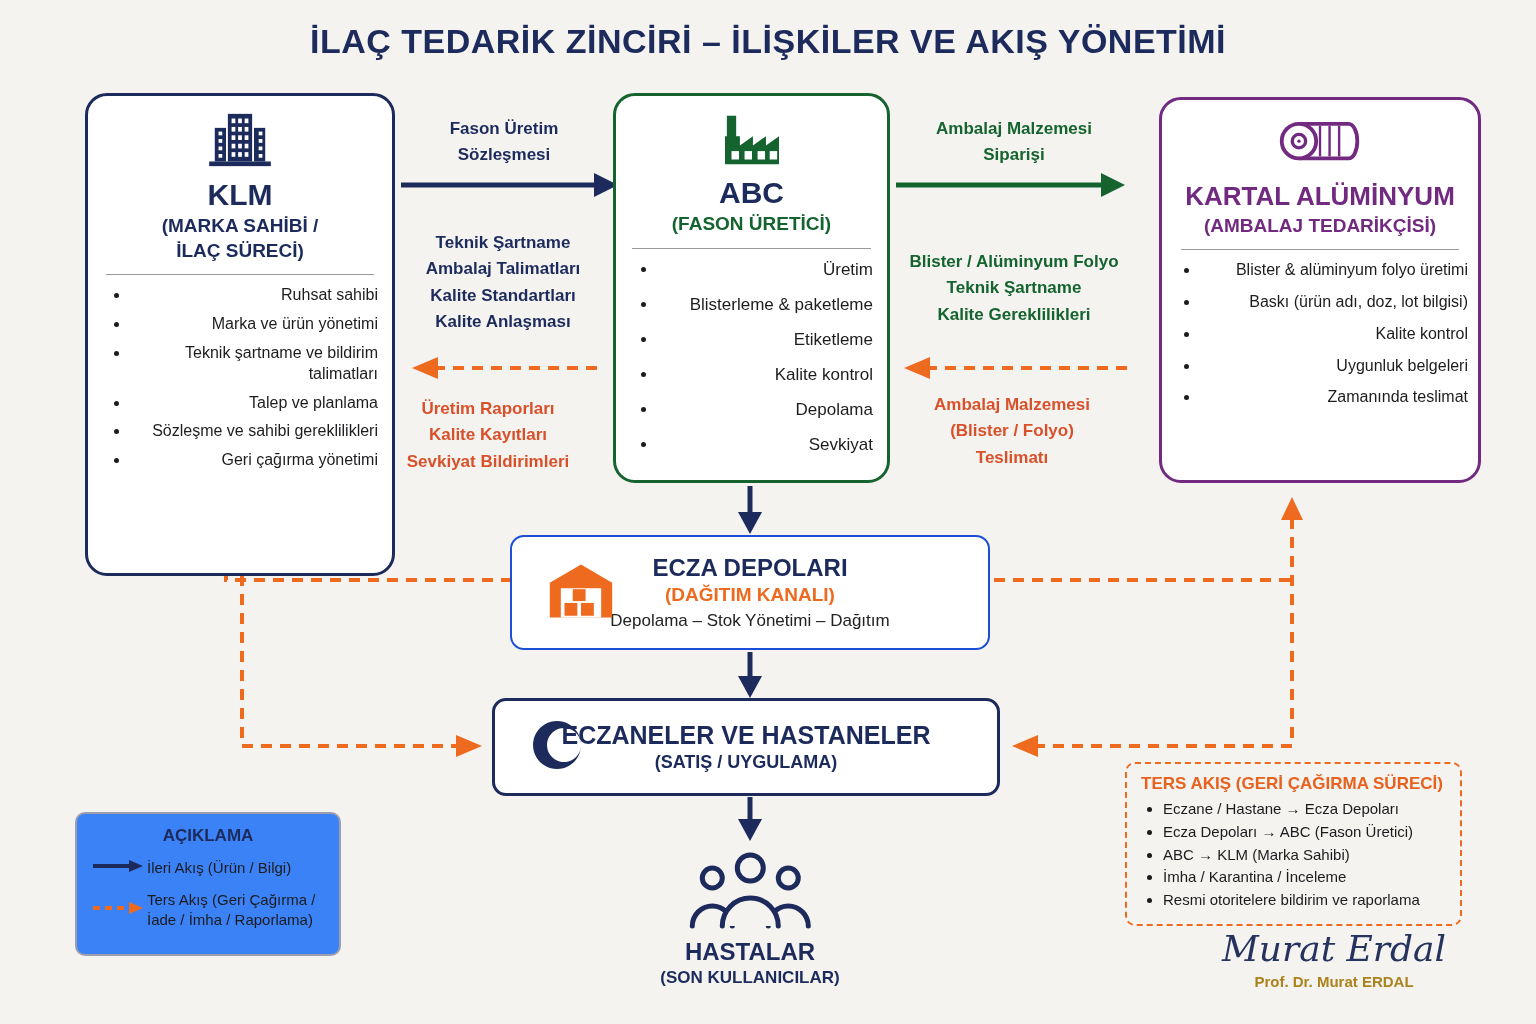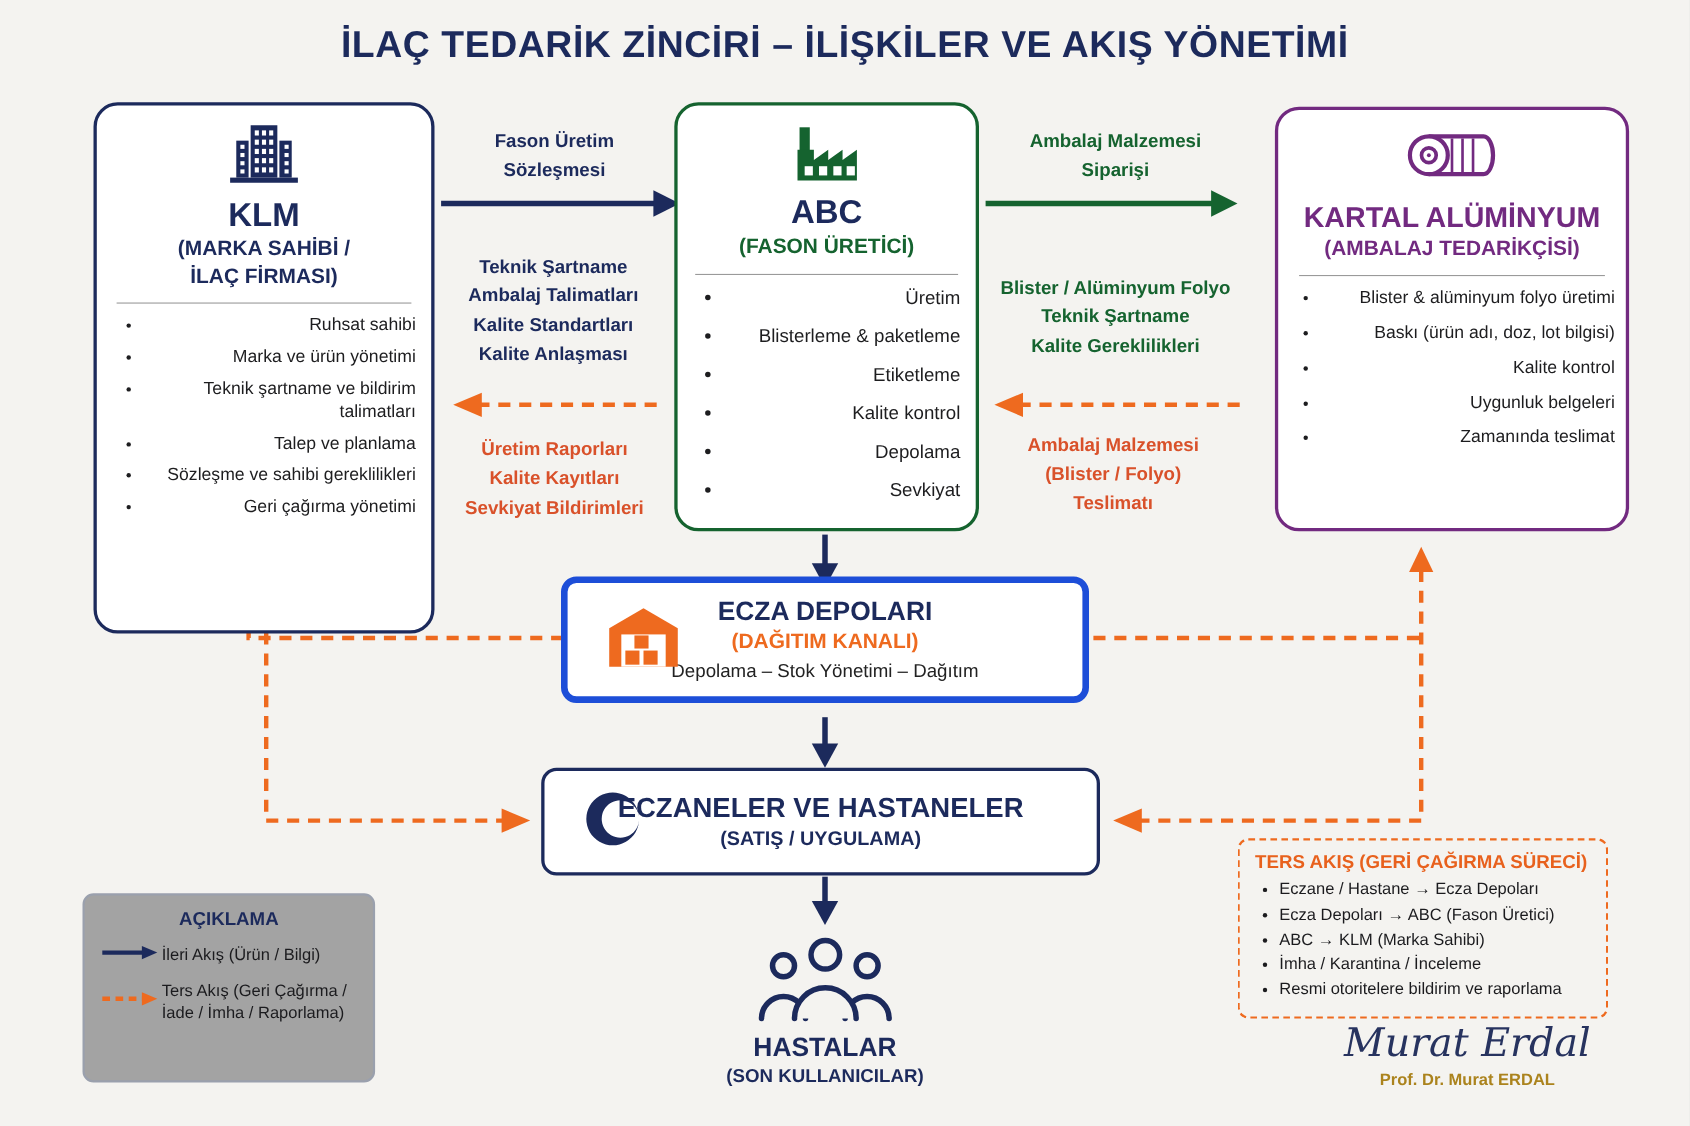--- a/index.html
+++ b/index.html
@@ -57,22 +57,22 @@
   .banner-desc { font-size:17px; color:#222; margin-top:5px; }
 
   .hastalar-block {
     position:absolute; left:750px; top:846px; transform:translateX(-50%);
     z-index:3; text-align:center;
   }
   .hastalar-block .h-title { font-size:24px; font-weight:800; color:#1c2a5c; margin-top:4px; }
   .hastalar-block .h-sub { font-size:17px; font-weight:700; color:#1c2a5c; margin-top:2px; }
 
   .legend {
-    position:absolute; left:75px; top:812px; width:266px; height:172px; z-index:3;
-    background:#a3a3a3; border:2px solid #9aa0ad; border-radius:10px;
+    position:absolute; left:75px; top:812px; width:266px; height:144px; z-index:3;
+    background:#3b82f6; border:2px solid #9aa0ad; border-radius:10px;
     padding:12px 14px;
   }
   .legend-title { text-align:center; font-size:17px; font-weight:800; color:#1c2a5c; margin-bottom:12px; }
   .legend-row { display:flex; align-items:center; margin-bottom:12px; }
   .legend-row .txt { font-size:15px; color:#1b1b1e; line-height:1.3; }
 
   .reverse-box {
     position:absolute; left:1125px; top:762px; width:337px; z-index:3;
     border:2.5px dashed #ee6a1f; border-radius:10px; padding:10px 12px 10px 14px;
   }
@@ -146,21 +146,21 @@
       <line x1="994" y1="580" x2="1292" y2="580" stroke="#ee6a1f" stroke-width="4" stroke-dasharray="11 8"></line>
     </g>
   </svg>
 
   <div class="edge-label navy pre" style="left:504px; top:116px;">Fason Üretim
 Sözleşmesi</div>
   <div class="edge-label navy pre" style="left:503px; top:230px;">Teknik Şartname
 Ambalaj Talimatları
 Kalite Standartları
 Kalite Anlaşması</div>
-  <div class="edge-label revtext pre" style="left:504px; top:396px;">Üretim Raporları
+  <div class="edge-label revtext pre" style="left:488px; top:396px;">Üretim Raporları
 Kalite Kayıtları
 Sevkiyat Bildirimleri</div>
   <div class="edge-label green pre" style="left:1014px; top:116px;">Ambalaj Malzemesi
 Siparişi</div>
   <div class="edge-label green pre" style="left:1014px; top:230px;margin-top:19px;">Blister / Alüminyum Folyo
 Teknik Şartname
 Kalite Gereklilikleri</div>
   <div class="edge-label revtext pre" style="left:1012px; top:392px;">Ambalaj Malzemesi
 (Blister / Folyo)
 Teslimatı</div>
@@ -196,21 +196,21 @@
             <rect x="12" y="45" width="4" height="4"></rect>
           <rect x="55" y="21" width="4" height="4"></rect>
             <rect x="55" y="29" width="4" height="4"></rect>
             <rect x="55" y="37" width="4" height="4"></rect>
             <rect x="55" y="45" width="4" height="4"></rect>
         </g>
       </svg>
     </span>
     <h2 class="node-title navy">KLM</h2>
     <div class="node-subtitle navy pre">(MARKA SAHİBİ /
-İLAÇ FİRMASI)</div>
+İLAÇ SÜRECİ)</div>
     <hr class="divider">
     <ul class="bullets">
         <li>Ruhsat sahibi</li>
         <li>Marka ve ürün yönetimi</li>
         <li>Teknik şartname ve bildirim talimatları</li>
         <li>Talep ve planlama</li>
         <li>Sözleşme ve sahibi gereklilikleri</li>
         <li>Geri çağırma yönetimi</li>
       </ul>
   </section>
@@ -258,21 +258,21 @@
     <hr class="divider">
     <ul class="bullets">
         <li>Blister &amp; alüminyum folyo üretimi</li>
         <li>Baskı (ürün adı, doz, lot bilgisi)</li>
         <li>Kalite kontrol</li>
         <li>Uygunluk belgeleri</li>
         <li>Zamanında teslimat</li>
       </ul>
   </section>
 
-  <section class="banner" style="left:510px; top:524px; width:480px; height:115px; border:6px solid #1d4ed8;">
+  <section class="banner" style="left:510px; top:535px; width:480px; height:115px; border:2px solid #1d4ed8;">
     <span class="banner-icon">
       <svg width="66" height="58" viewBox="0 0 72 62">
         <path d="M36 2 L2 22 V60 H70 V22 Z" fill="#ee6a1f"></path>
         <rect x="14" y="28" width="44" height="32" fill="#ffffff"></rect>
         <rect x="18" y="44" width="14" height="14" fill="#ee6a1f"></rect>
         <rect x="36" y="44" width="14" height="14" fill="#ee6a1f"></rect>
         <rect x="27" y="29" width="14" height="13" fill="#ee6a1f"></rect>
       </svg>
     </span>
     <div class="banner-title">ECZA DEPOLARI</div>

